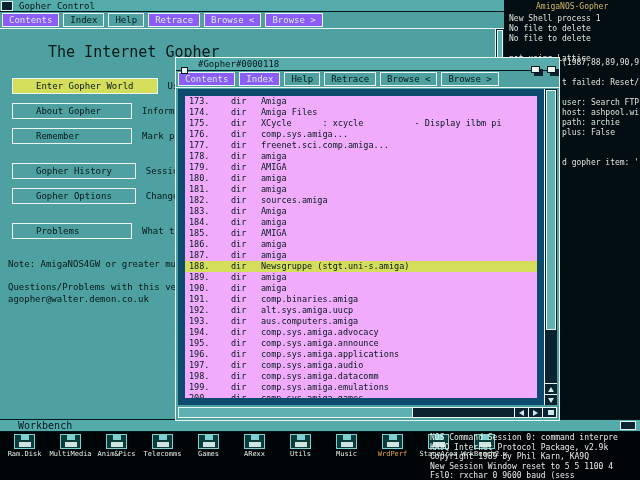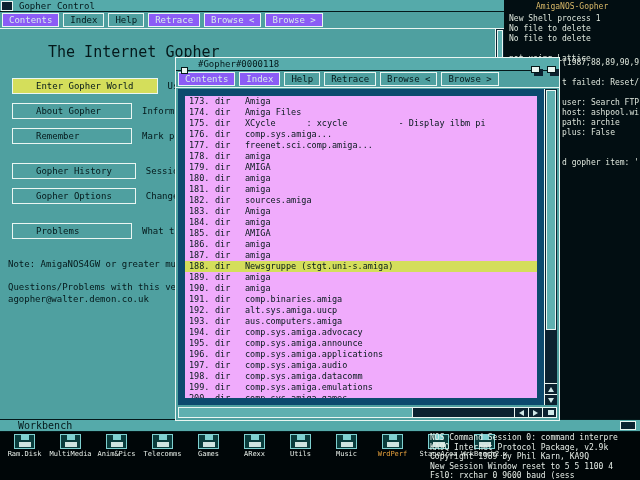--- a/index.html
+++ b/index.html
@@ -53,21 +53,21 @@
   .tgadget.right { border-right:none; border-left:1px solid #04181A; }
   .tgadget::after { content:""; position:absolute; left:5px; top:3px; width:5px; height:5px;
     background:#EAF6F2; border:1px solid #04181A; }
   .tgadget.depth::after { left:3px; top:2px; width:7px; height:5px; box-shadow:3px 3px 0 #0B2230; }
   .wtitle { flex:1; font-size:9px; color:#04181A; padding-left:6px; line-height:12px; white-space:pre; }
   .list-area { position:absolute; left:2px; top:31px; right:2px; bottom:15px; display:flex; }
   .rows { flex:1; overflow:hidden; border:7px solid #0c4a6e; background:#f0abfc; }
   .row { display:flex; height:11px; line-height:11px; font-size:8.5px; color:#04181A; white-space:pre; cursor:pointer; }
   .row.selected { background:#D4DE5B; }
   .c-num { width:30px; padding-left:4px; }
-  .c-type { width:30px; }
+  .c-type { width:30px;margin-left:16px; }
   .c-name { flex:1; overflow:hidden; }
   .vscroll { width:13px; background:#0B2230; border-left:1px solid #EAF6F2; display:flex; flex-direction:column; cursor:pointer; }
   .vthumb { margin:1px; height:76%; background:#5FB0B0; border:1px solid #EAF6F2; cursor:grab; }
   .vspacer { flex:1; }
   .sarrow { height:11px; border-top:1px solid #EAF6F2; display:flex; align-items:center; justify-content:center; cursor:pointer; }
   .tri-up { width:0; height:0; border-left:3px solid transparent; border-right:3px solid transparent; border-bottom:5px solid #CFE8E8; }
   .tri-dn { width:0; height:0; border-left:3px solid transparent; border-right:3px solid transparent; border-top:5px solid #CFE8E8; }
   .tri-lf { width:0; height:0; border-top:3px solid transparent; border-bottom:3px solid transparent; border-right:5px solid #CFE8E8; }
   .tri-rt { width:0; height:0; border-top:3px solid transparent; border-bottom:3px solid transparent; border-left:5px solid #CFE8E8; }
   .hscroll { position:absolute; left:2px; right:2px; bottom:2px; height:11px;

